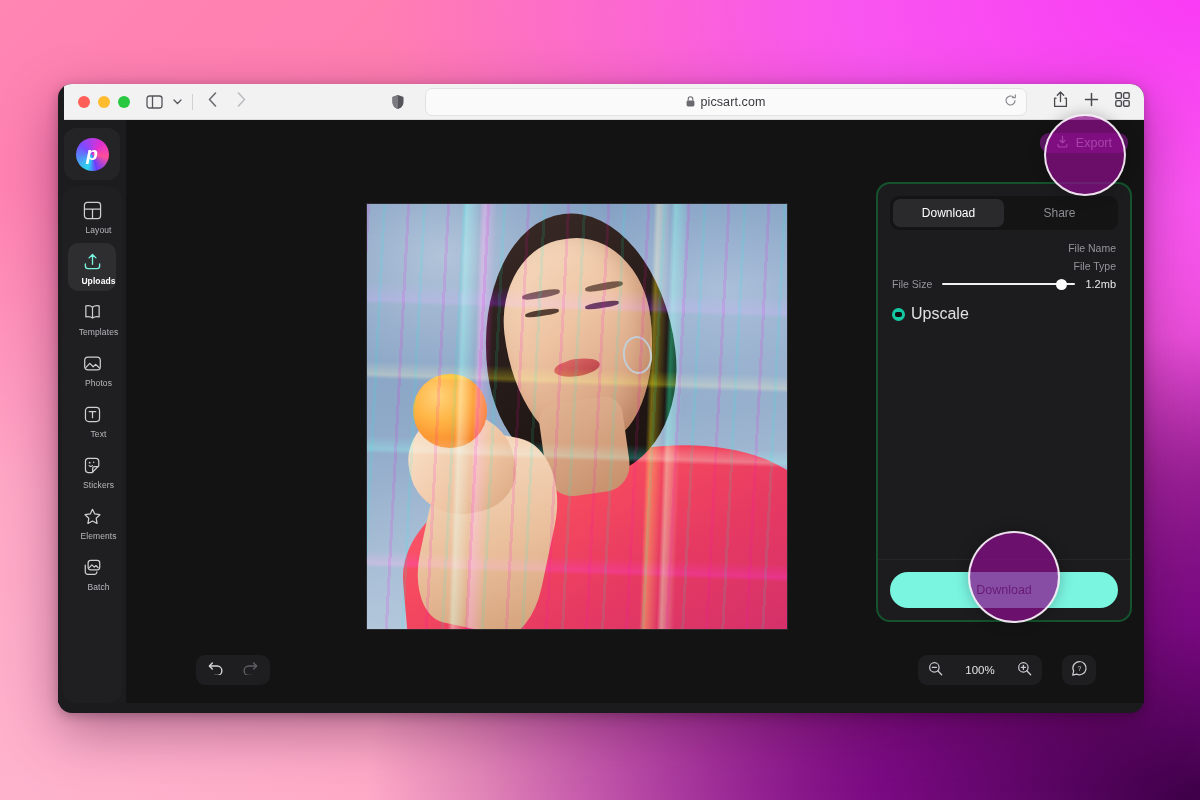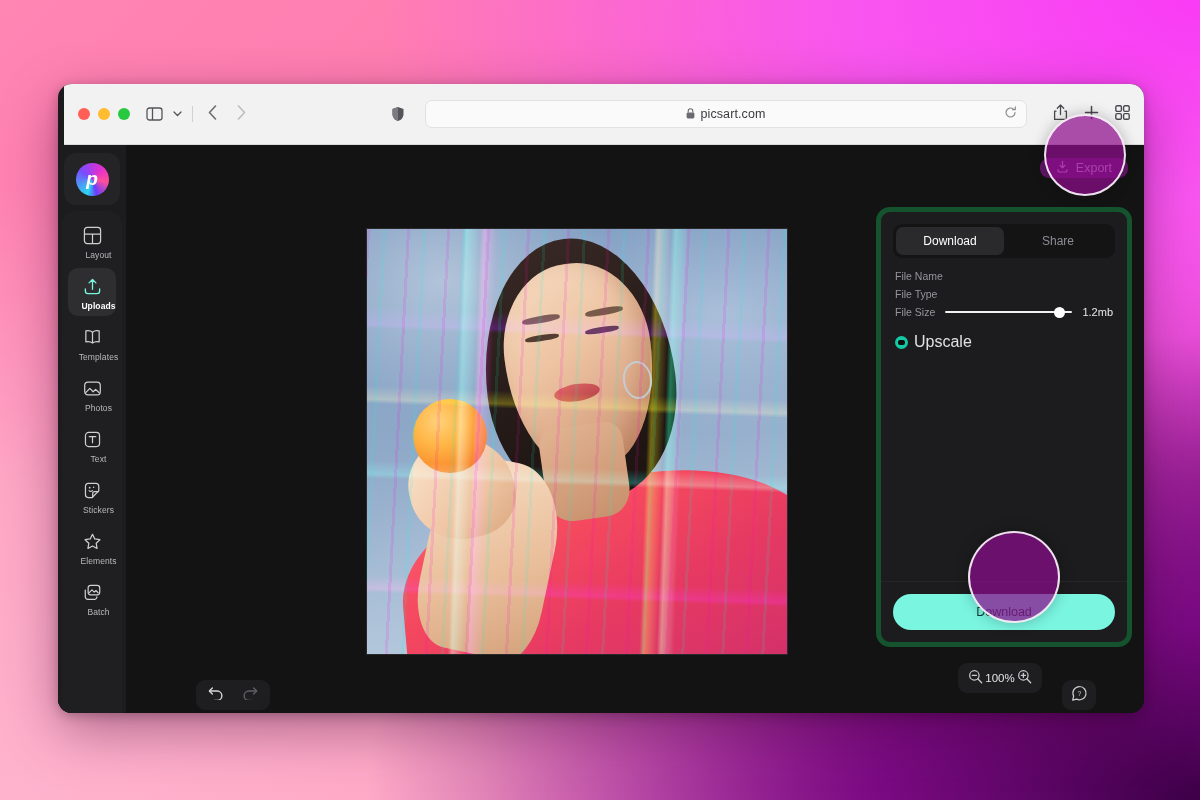--- a/index.html
+++ b/index.html
@@ -19,21 +19,21 @@
   .browser {
     position: absolute; left: 58px; top: 84px;
     width: 1086px; height: 629px;
     border-radius: 14px;
     background: #1b1b1d;
     box-shadow: 0 18px 55px rgba(60,0,50,.40), 0 3px 12px rgba(0,0,0,.25);
     overflow: hidden;
   }
 
   .titlebar {
-    height: 61px; background: #f3f2f2;
+    height: 36px; background: #f3f2f2;
     display: flex; align-items: center;
     padding: 0 14px; gap: 10px;
     border-bottom: 1px solid #dcdadb;
     margin-left: 6px;
   }
   .traffic { display: flex; gap: 8px; align-items: center; margin-right: 6px; }
   .dot { width: 12px; height: 12px; border-radius: 50%; }
   .dot.red { background: #ff5f57; }
   .dot.yellow { background: #febc2e; }
   .dot.green { background: #28c840; }
@@ -184,23 +184,23 @@
   .undo-group {
     position: absolute; left: 70px; bottom: 18px;
     height: 30px; background: #1e1e20; border-radius: 9px;
     display: flex; align-items: center; padding: 0 6px; gap: 6px;
   }
   .undo-btn { width: 28px; height: 24px; display: flex; align-items: center; justify-content: center; color: #d6d6d9; }
   .undo-btn.dim { color: #606064; }
 
   
   .zoom-group {
-    position: absolute; right: 102px; bottom: 35px;
+    position: absolute; right: 102px; bottom: 18px;
     height: 30px; background: #1e1e20; border-radius: 9px;
-    display: flex; align-items: center; gap: 2px; padding: 0 10px; color: #cdcdd1;
+    display: flex; align-items: center; gap: 22px; padding: 0 10px; color: #cdcdd1;
   }
   .zoom-pct { font-size: 11.5px; color: #e3e3e6; min-width: 30px; text-align: center; }
   .help-btn {
     position: absolute; right: 48px; bottom: 18px;
     width: 34px; height: 30px; background: #1e1e20; border-radius: 9px;
     display: flex; align-items: center; justify-content: center; color: #cdcdd1;
   }
 
   
   .export-btn {
@@ -210,21 +210,22 @@
     display: flex; align-items: center; gap: 7px;
     font-size: 12.5px;
   }
 
   
   .export-panel {
     position: absolute; right: 12px; top: 62px;
     width: 256px; height: 440px;
     background: #1c1c1e; border-radius: 14px;
     display: flex; flex-direction: column;
-    border: 5px solid #14532d;
+    border: 2px solid #14532d;
+    text-align: right;
   }
   .tabs {
     margin: 12px 12px 0; height: 34px; background: #141415; border-radius: 9px;
     display: flex; padding: 3px;
   }
   .tab {
     flex: 1; border-radius: 7px; display: flex; align-items: center; justify-content: center;
     font-size: 12px; color: #8d8d93;
   }
   .tab.active { background: #2a2a2d; color: #fff; }

